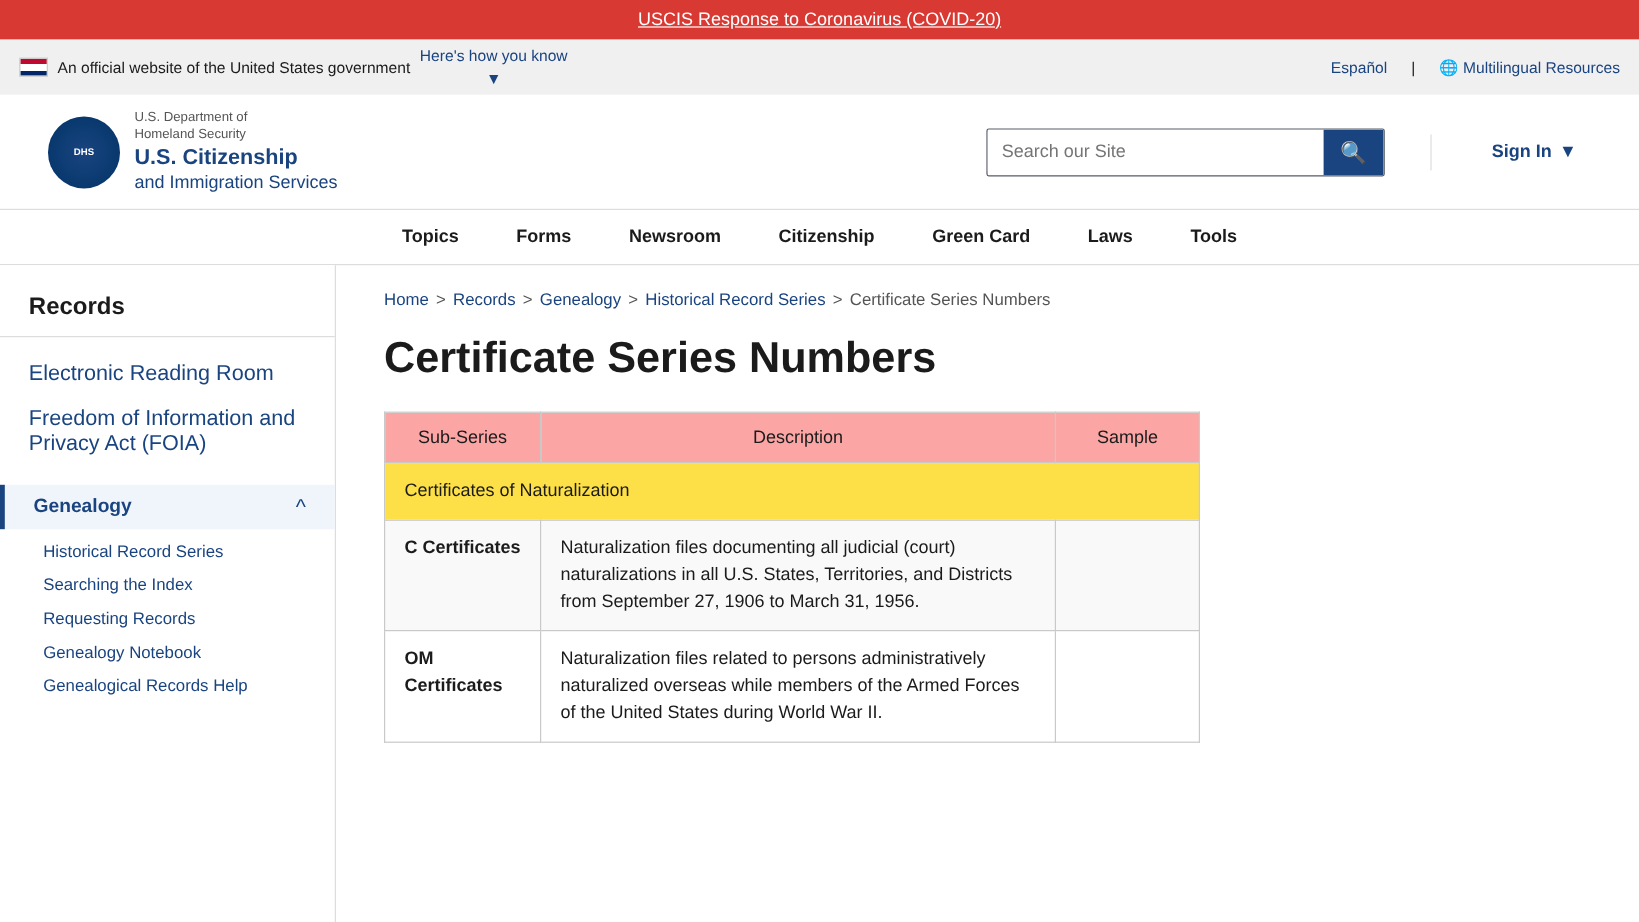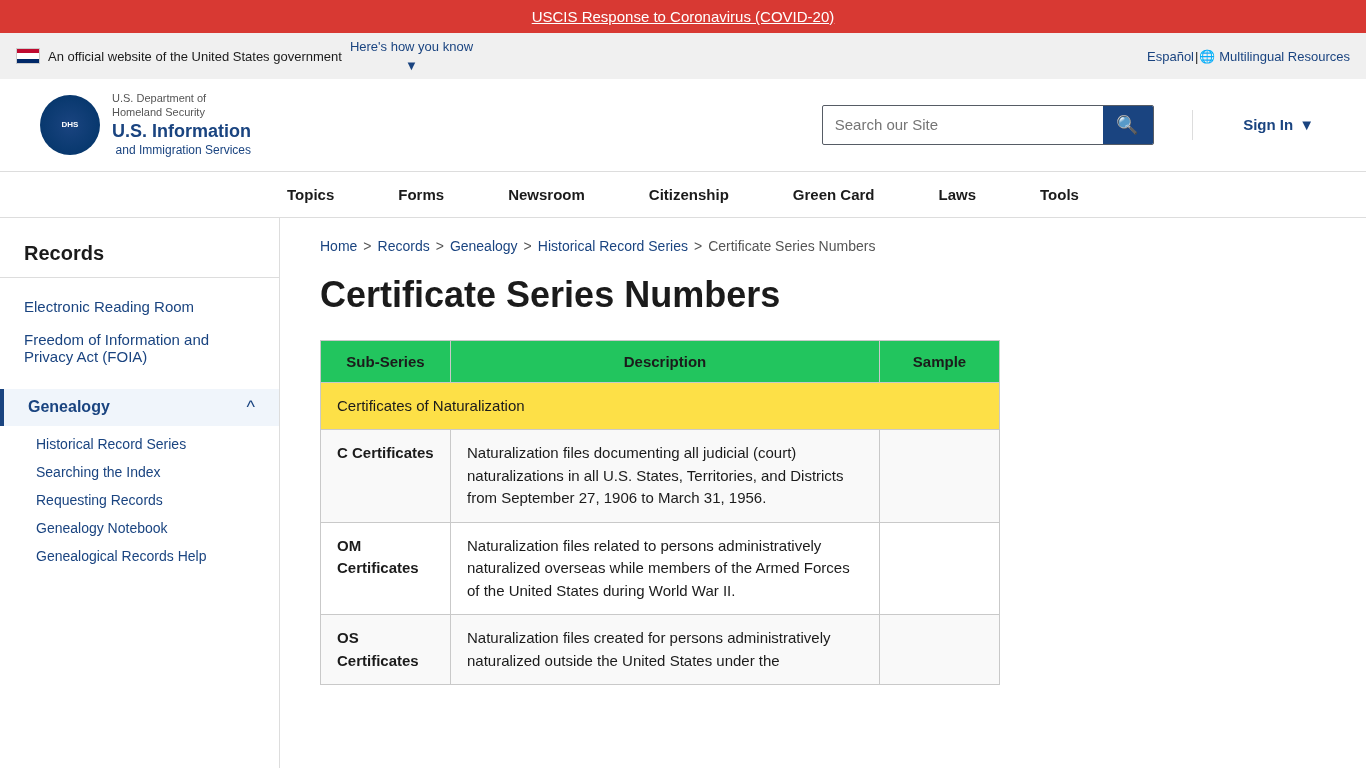--- a/index.html
+++ b/index.html
@@ -20,21 +20,21 @@
       background: #f0f0f0;
       padding: 6px 16px;
       display: flex;
       align-items: center;
       justify-content: space-between;
       font-size: 13px;
       color: #1b1b1b;
     }
     .official-banner-left { display: flex; align-items: center; gap: 8px; }
     .flag-icon { width: 24px; height: 16px; background: linear-gradient(to bottom, #bf0a30 0%, #bf0a30 30%, #fff 30%, #fff 70%, #002868 70%); border: 1px solid #ccc; flex-shrink: 0; }
-    .official-banner-right { display: flex; align-items: center; gap: 1px; }
+    .official-banner-right { display: flex; align-items: center; gap: 20px; }
     .official-banner-right a { color: #1a4480; text-decoration: none; font-size: 13px; }
     .how-know-link { color: #1a4480; text-decoration: none; display: flex; align-items: center; gap: 4px; flex-direction: column; }
 
     
     .site-header {
       background: #fff;
       padding: 12px 40px;
       display: flex;
       align-items: center;
       justify-content: space-between;
@@ -44,21 +44,21 @@
     .logo-seal {
       width: 60px; height: 60px;
       background: radial-gradient(circle, #1a4480 0%, #003366 100%);
       border-radius: 50%;
       display: flex; align-items: center; justify-content: center;
       color: #fff; font-size: 8px; text-align: center; font-weight: bold;
     }
     .logo-text { line-height: 1.3; }
     .logo-text .dept { font-size: 11px; color: #555; }
     .logo-text .agency { font-size: 18px; font-weight: 700; color: #1a4480; }
-    .logo-text .sub { font-size: 12px; color: #1a4480; text-align: right; }
+    .logo-text .sub { font-size: 15px; color: #1a4480; }
 
     .header-right { display: flex; align-items: center; gap: 38px; }
     .search-area {
       display: flex; align-items: center;
       border: 1px solid #565c65;
       border-radius: 2px;
       overflow: hidden;
     }
     .search-input {
       padding: 8px 12px;
@@ -84,21 +84,21 @@
       cursor: pointer; padding: 8px 12px;
     }
     .divider-v { width: 1px; height: 30px; background: #ddd; }
 
     
     .main-nav {
       background: #fff;
       border-bottom: 1px solid #ddd;
       display: flex;
       justify-content: center;
-      gap: 16px;
+      gap: 0;
     }
     .main-nav a {
       display: block;
       padding: 14px 24px;
       text-decoration: none;
       color: #1b1b1b;
       font-size: 15px;
       font-weight: 600;
       white-space: nowrap;
     }
@@ -123,21 +123,21 @@
       color: #1b1b1b;
       padding: 0 24px 12px 24px;
       border-bottom: 1px solid #ddd;
       margin-bottom: 12px;
     }
     .sidebar-link {
       display: block;
       padding: 8px 24px;
       text-decoration: none;
       color: #1a4480;
-      font-size: 15px;
+      font-size: 18px;
     }
     .sidebar-section {
       margin-top: 16px;
     }
     .sidebar-section-header {
       display: flex;
       align-items: center;
       justify-content: space-between;
       padding: 8px 24px;
       border-left: 4px solid #1a4480;
@@ -191,25 +191,25 @@
     }
 
     
     .data-table {
       width: 100%;
       max-width: 680px;
       border-collapse: collapse;
       border: 1px solid #c9c9c9;
     }
     .data-table th {
-      background: #22c55e;
+      background: #fca5a5;
       padding: 12px 4px;
       text-align: center;
       font-size: 15px;
-      font-weight: 700;
+      font-weight: 400;
       border: 1px solid #c9c9c9;
       color: #1b1b1b;
     }
     .data-table td {
       padding: 12px 16px;
       border: 1px solid #c9c9c9;
       font-size: 15px;
       vertical-align: top;
       line-height: 1.5;
     }
@@ -252,21 +252,21 @@
   </div>
 </div>
 
 <header class="site-header">
   <div class="logo-area">
     <div class="logo-seal">
       <span>DHS</span>
     </div>
     <div class="logo-text">
       <div class="dept">U.S. Department of<br>Homeland Security</div>
-      <div class="agency">U.S. Information</div>
+      <div class="agency">U.S. Citizenship</div>
       <div class="sub">and Immigration Services</div>
     </div>
   </div>
   <div class="header-right">
     <div class="search-area">
       <input type="text" class="search-input" placeholder="Search our Site" style="">
       <button class="search-button">
         <span>🔍</span>
       </button>
     </div>
@@ -342,22 +342,17 @@
         <tr>
           <td class="sub-series-col">C Certificates</td>
           <td>Naturalization files documenting all judicial (court) naturalizations in all U.S. States, Territories, and Districts from September 27, 1906 to March 31, 1956.</td>
           <td class="sample-col"></td>
         </tr>
         <tr>
           <td class="sub-series-col">OM Certificates</td>
           <td>Naturalization files related to persons administratively naturalized overseas while members of the Armed Forces of the United States during World War II.</td>
           <td class="sample-col"></td>
         </tr>
-        <tr>
-          <td class="sub-series-col">OS Certificates</td>
-          <td>Naturalization files created for persons administratively naturalized outside the United States under the</td>
-          <td class="sample-col"></td>
-        </tr>
       </tbody>
     </table>
 
   </main>
 </div>
 
 </body></html>

